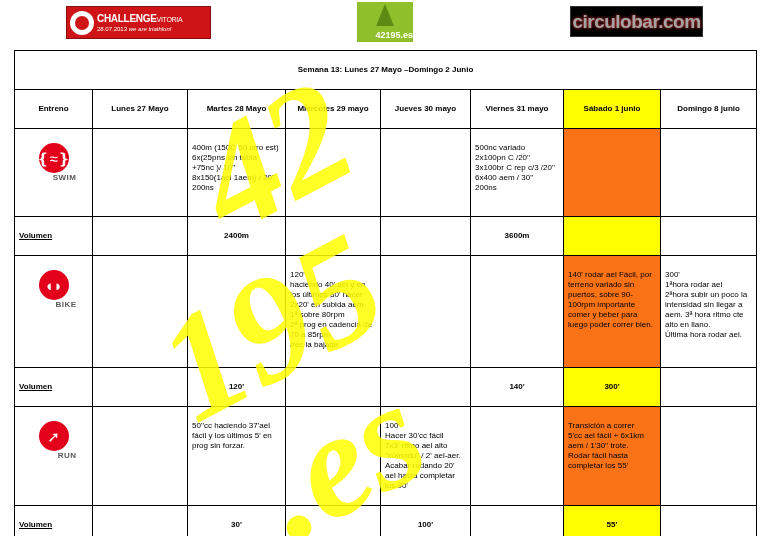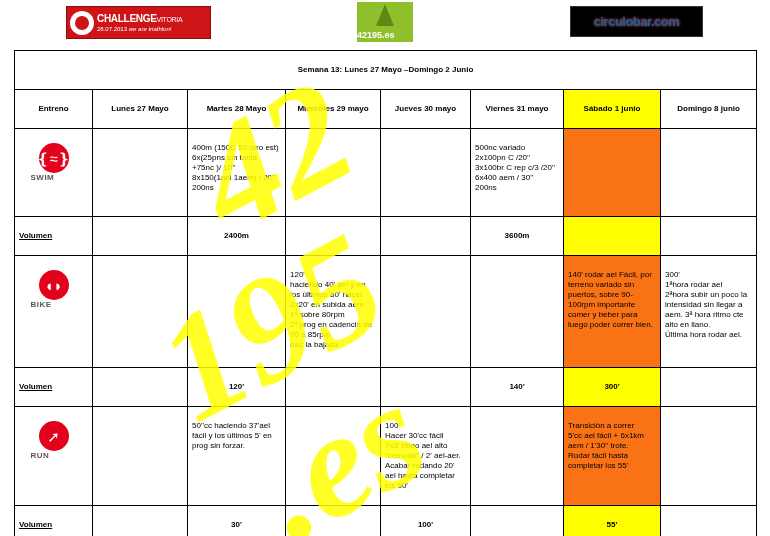--- a/index.html
+++ b/index.html
@@ -80,21 +80,21 @@
 
   .logo-42195 {
     left: 357px;
     top: 2px;
     width: 56px;
     height: 40px;
     background: #8fc02c;
     color: #ffffff;
     display: flex;
     align-items: flex-end;
-    justify-content: flex-start;
+    justify-content: flex-end;
     padding-bottom: 2px;
     font-size: 9px;
     font-weight: bold;
     position: relative;
   }
   .logo-42195 .tower {
     position: absolute;
     left: 50%;
     top: 2px;
     transform: translateX(-50%);
@@ -114,22 +114,22 @@
     top: 6px;
     width: 133px;
     height: 31px;
     background: #000000;
     border: 1px solid #333;
     display: flex;
     align-items: center;
     justify-content: center;
   }
   .logo-circulo .txt {
-    color: #0369a1;
-    font-size: 13px;
+    color: #a3a3a3;
+    font-size: 19px;
     font-weight: bold;
     letter-spacing: -0.5px;
     text-shadow: 0 0 3px #ff3b3b;
     text-align: center;
   }
 
   
   .sheet {
     position: absolute;
     left: 14px;
@@ -222,21 +222,21 @@
     justify-content: center;
     color: #ffffff;
     font-size: 15px;
     line-height: 15px;
   }
   .sport-icon .name {
     position: absolute;
     left: 0;
     bottom: 0;
     width: 46px;
-    text-align: left;
+    text-align: right;
     font-size: 8px;
     font-weight: bold;
     color: #58585a;
     letter-spacing: 0.5px;
     margin-top: 36px;
   }
 
   
   .watermark {
     position: absolute;

